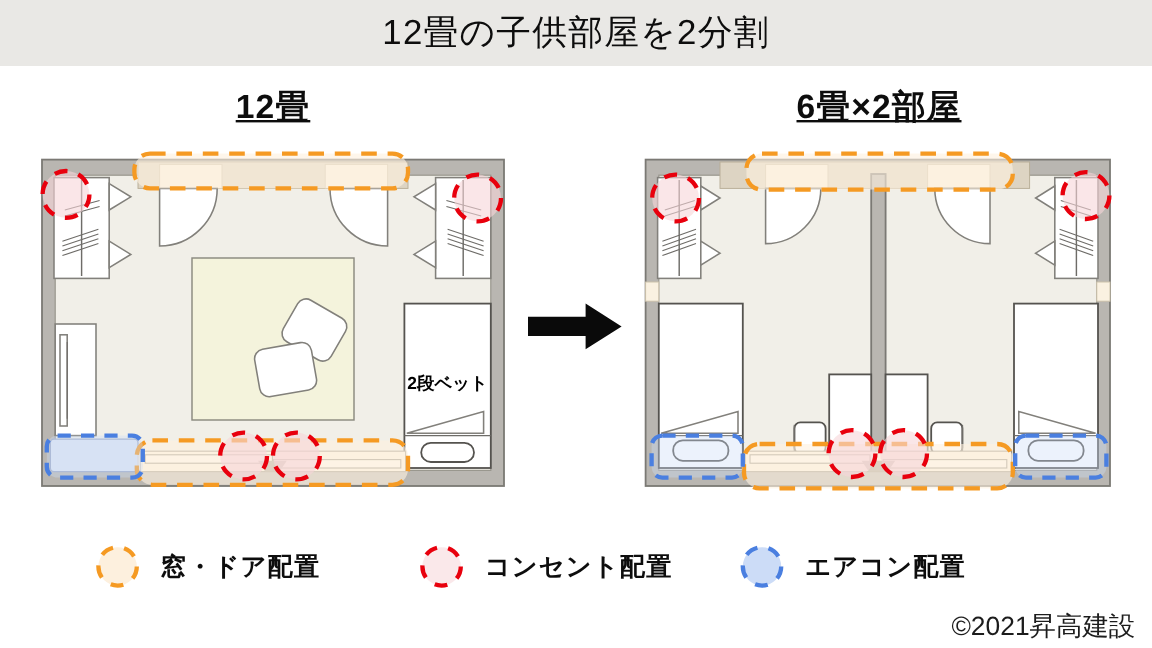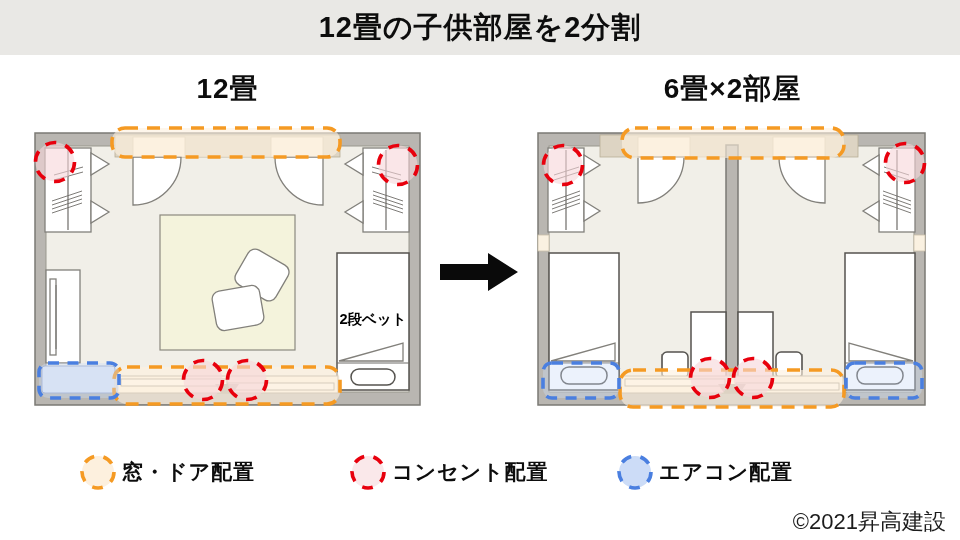--- a/index.html
+++ b/index.html
@@ -1,30 +1,30 @@
 <!DOCTYPE html>
 <html style="--orange: #f59a23; --orange-fill: #fdf0de; --red: #e8000d; --red-fill: #f6d5d8; --blue: #4a7fe0; --blue-fill: #ccdcf7;"><head>
 <meta charset="utf-8">
 <style>
   html,body{margin:0;padding:0;background:#fff;}
   .stage{position:relative;width:960px;height:540px;background:#ffffff;overflow:hidden;
          font-family:"Liberation Sans","DejaVu Sans",sans-serif;}
   .titlebar{position:absolute;left:0;top:0;width:960px;height:55px;background:#e9e8e5;
             display:flex;align-items:center;justify-content:center;}
-  .titlebar h1{margin:0;font-size:29px;font-weight:700;color:#0d0d0d;letter-spacing:1px;}
+  .titlebar h1{margin:0;font-size:29px;font-weight:400;color:#0d0d0d;letter-spacing:1px;}
   .plan-label{position:absolute;top:70px;width:405px;text-align:center;
-              font-size:28px;font-weight:700;color:#0d0d0d;letter-spacing:1px;}
+              font-size:28px;font-weight:700;color:#0d0d0d;letter-spacing:1px;text-decoration:underline;}
   .plan-label.left{left:25px;}
   .plan-label.right{left:530px;}
   .plan{position:absolute;top:123px;width:405px;height:292px;}
   .plan-left{left:25px;}
   .plan-right{left:530px;}
   .arrow{position:absolute;left:440px;top:251px;width:80px;height:42px;}
   .legend{position:absolute;left:0;top:452px;width:960px;height:48px;}
-  .legend-item{position:absolute;top:0;display:flex;align-items:center;gap:4px;}
+  .legend-item{position:absolute;top:0;display:flex;align-items:center;gap:16px;}
   .legend-label{font-size:21px;font-weight:700;color:#0d0d0d;letter-spacing:1px;}
   .lsw{width:40px;height:40px;}
   .copyright{position:absolute;right:14px;top:507px;font-size:22px;color:#1c1c1c;}
 
   
   .wall{fill:#b9b6b1;stroke:#7b7974;stroke-width:1.5;}
   .floor{fill:#f1efe8;stroke:#99978e;stroke-width:1;}
   .tan{fill:#ddd4c3;stroke:#b8ae97;stroke-width:.8;}
   .cream{fill:#faf1e1;stroke:#cbc1aa;stroke-width:.8;}
   .wht{fill:#ffffff;stroke:#82807b;stroke-width:1.3;}

